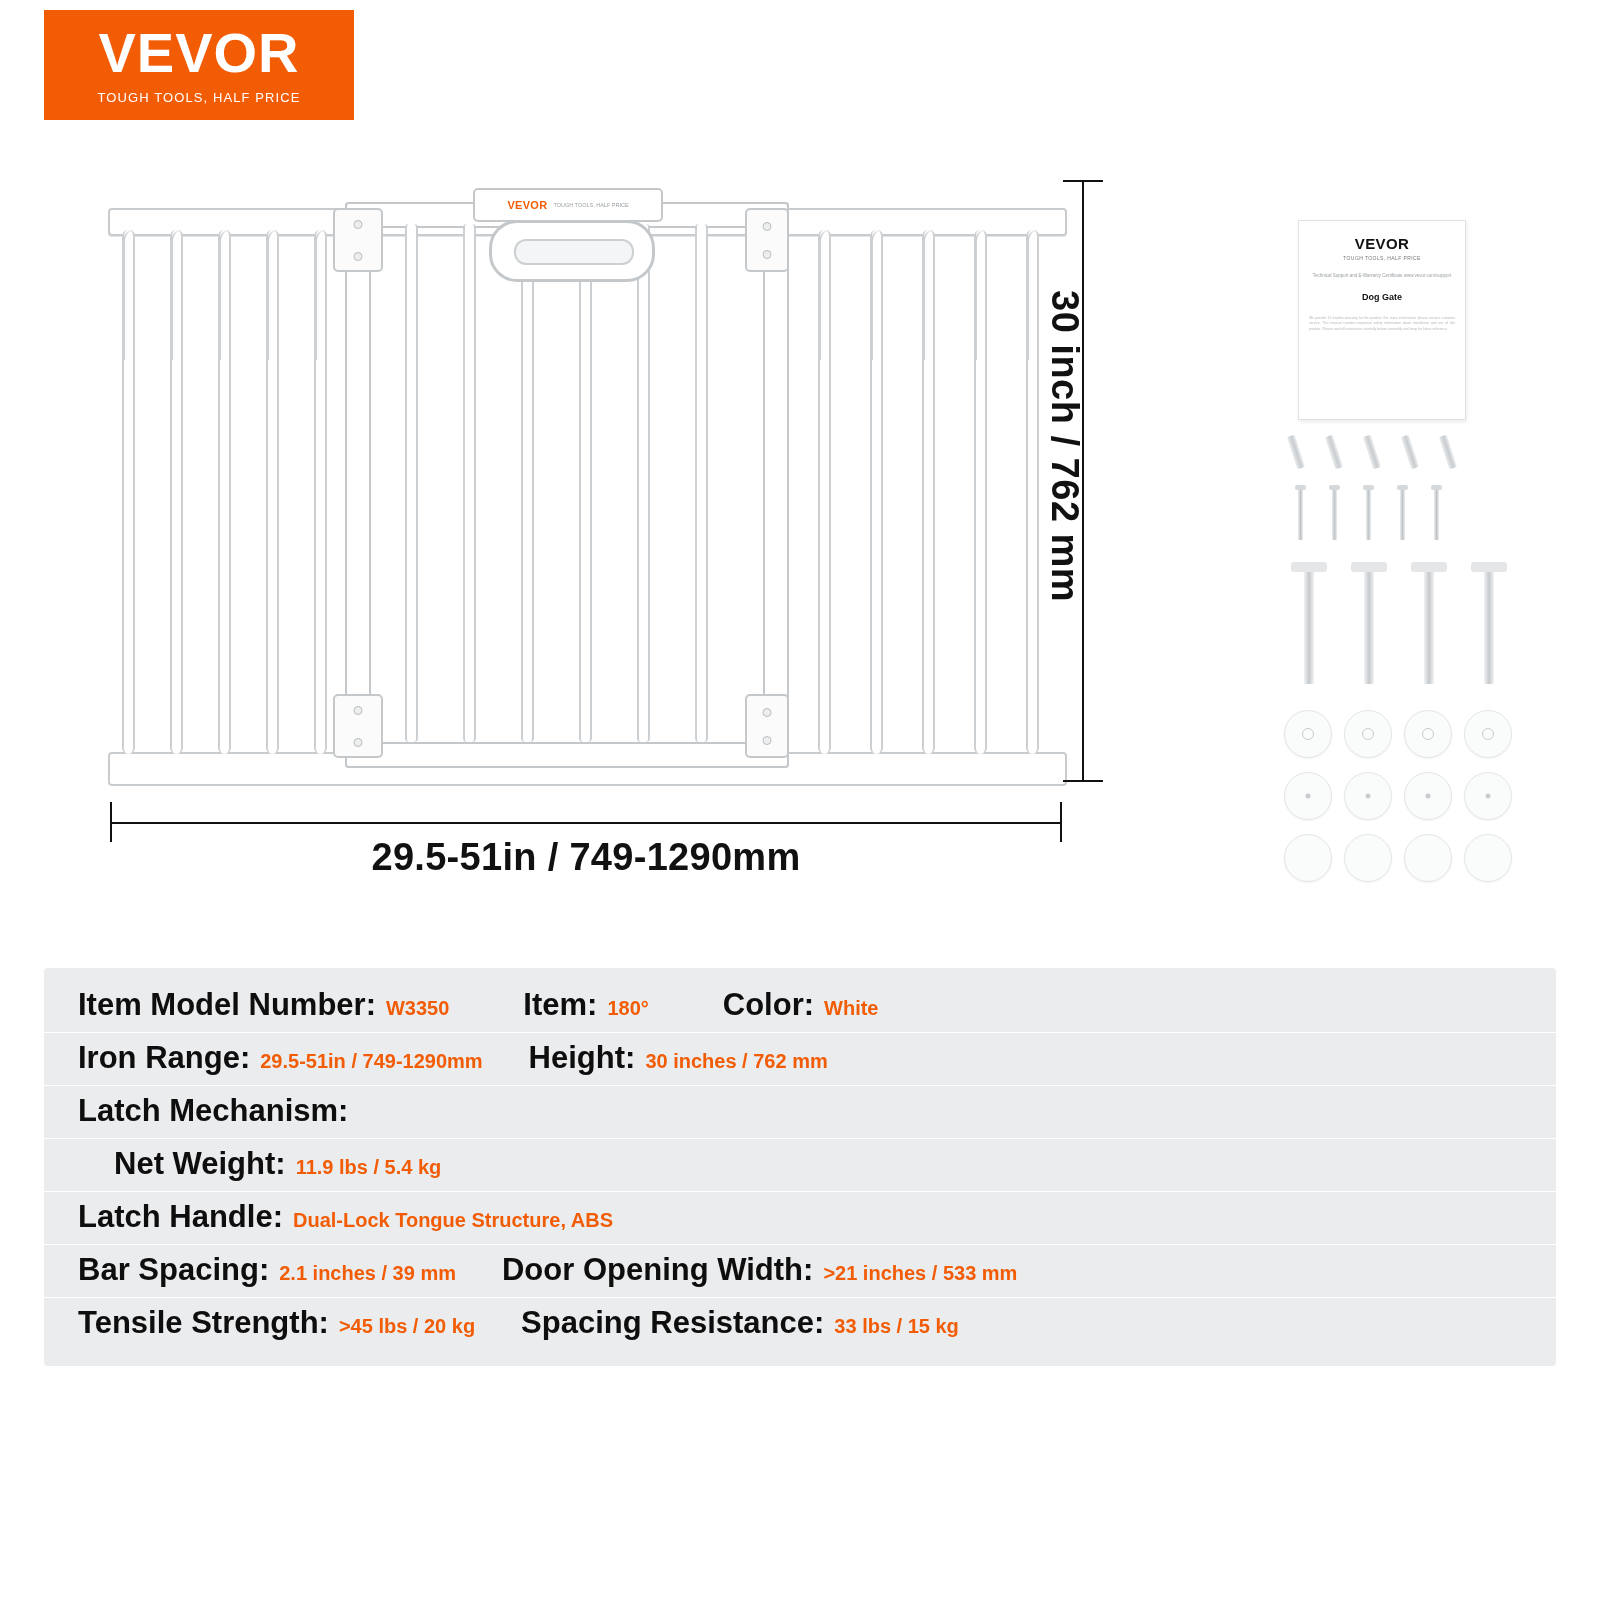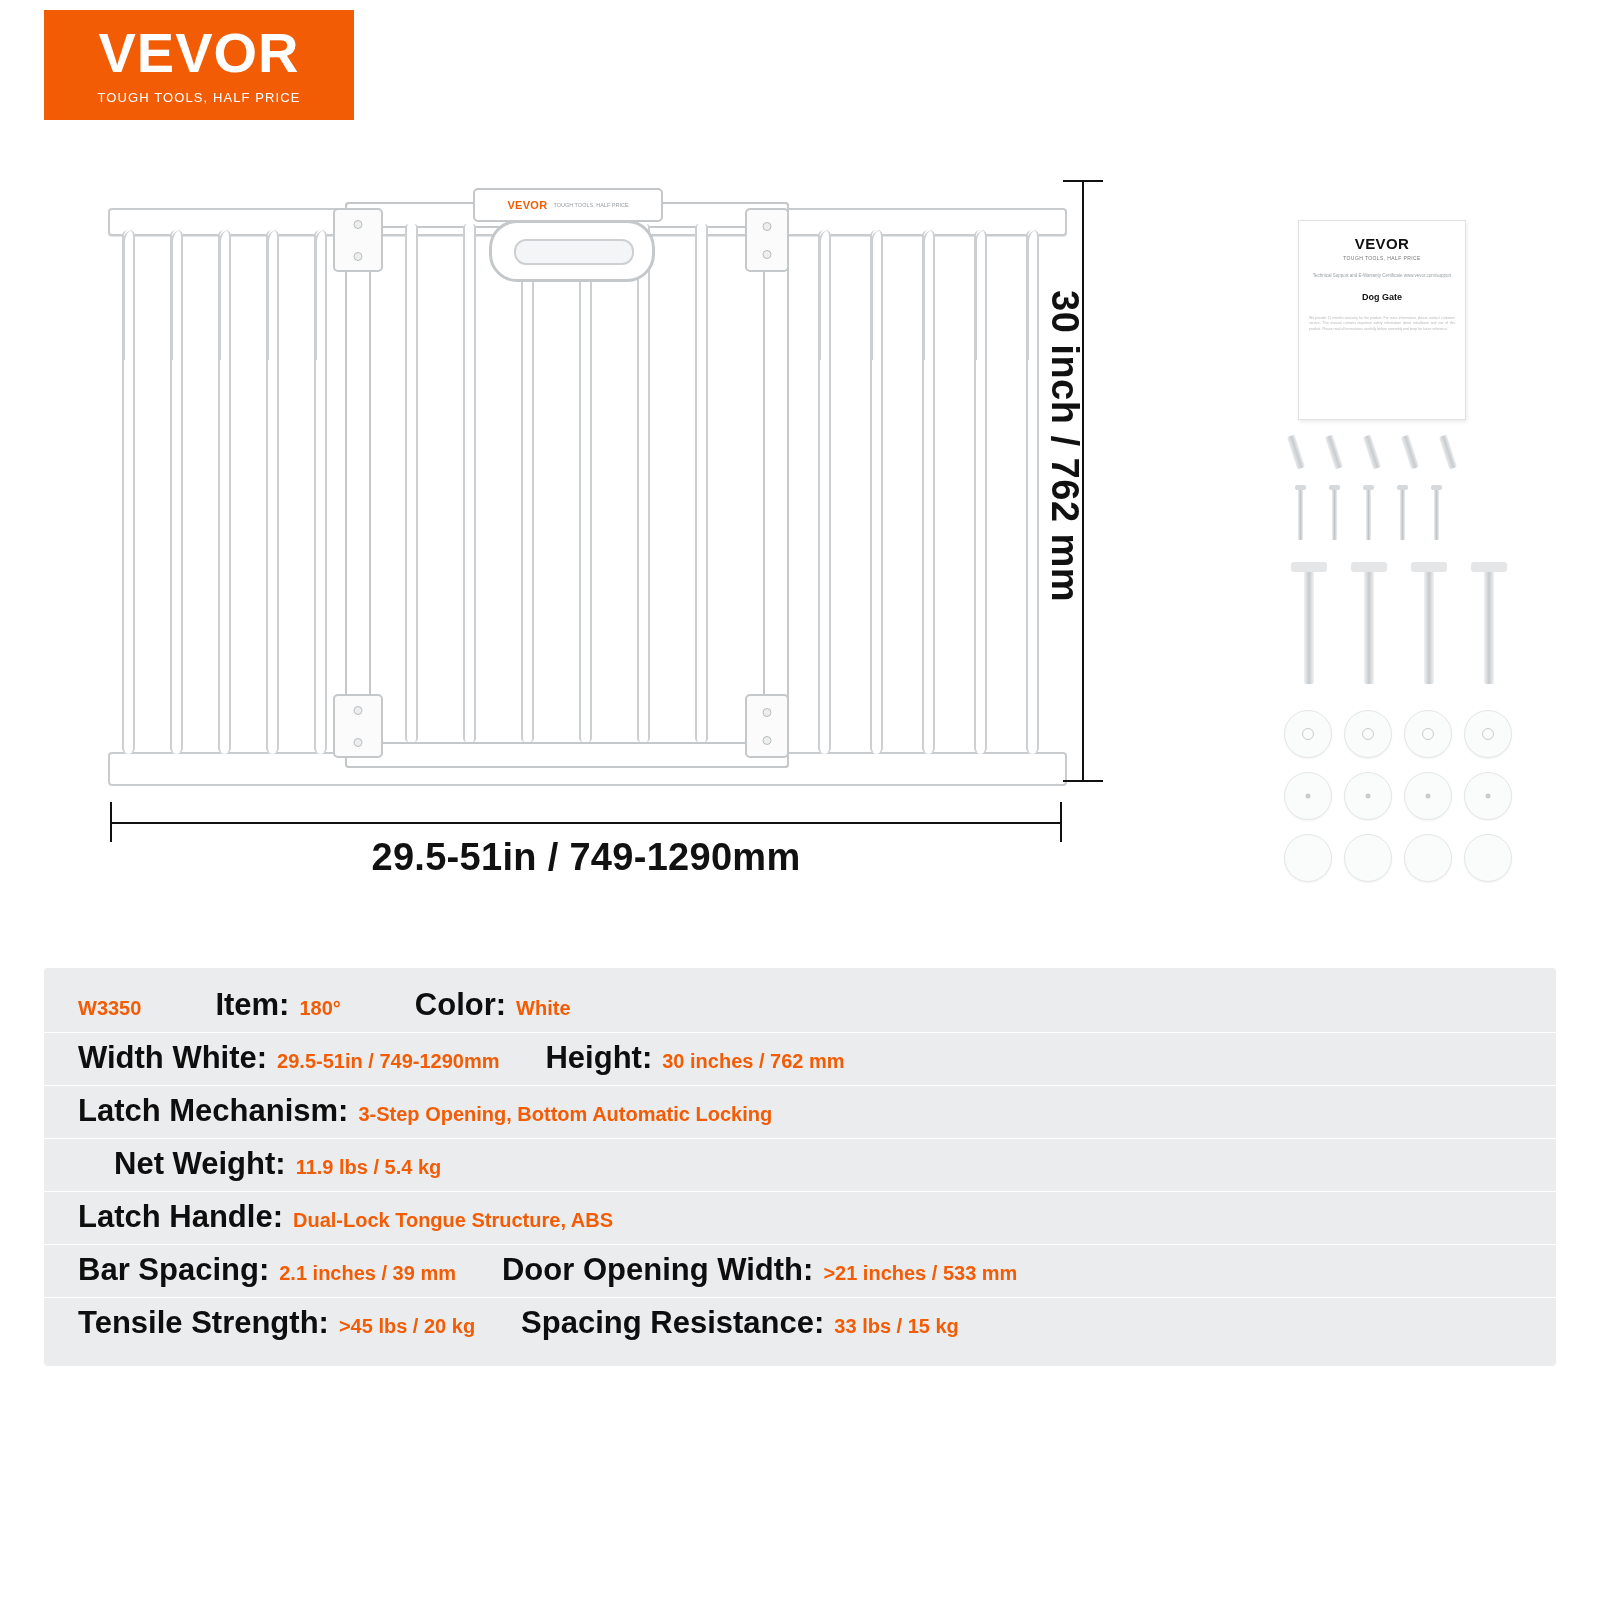--- a/index.html
+++ b/index.html
@@ -543,50 +543,50 @@
       <div class="cap" style="left:126px;"></div>
       <div class="cap" style="left:186px;"></div>
     </div>
   </div>
 </div>
 
 <div class="spec-table">
 
   <div class="spec-row">
     <div class="spec-pair">
+      <span class="spec-key">Item Model Number:</span>
       <span class="spec-val">W3350</span>
     </div>
     <div class="gap-lg"></div>
     <div class="spec-pair">
       <span class="spec-key">Item:</span>
       <span class="spec-val">180°</span>
     </div>
     <div class="gap-lg"></div>
     <div class="spec-pair">
       <span class="spec-key">Color:</span>
       <span class="spec-val">White</span>
     </div>
   </div>
 
   <div class="spec-row">
     <div class="spec-pair">
-      <span class="spec-key">Width White:</span>
+      <span class="spec-key">Iron Range:</span>
       <span class="spec-val">29.5-51in / 749-1290mm</span>
     </div>
     <div class="gap-md"></div>
     <div class="spec-pair">
       <span class="spec-key">Height:</span>
       <span class="spec-val">30 inches / 762 mm</span>
     </div>
   </div>
 
   <div class="spec-row">
     <div class="spec-pair">
       <span class="spec-key">Latch Mechanism:</span>
-      <span class="spec-val">3-Step Opening, Bottom Automatic Locking</span>
     </div>
   </div>
 
   <div class="spec-row">
     <div class="gap-md"></div>
     <div class="spec-pair">
       <span class="spec-key">Net Weight:</span>
       <span class="spec-val">11.9 lbs / 5.4 kg</span>
     </div>
   </div>

